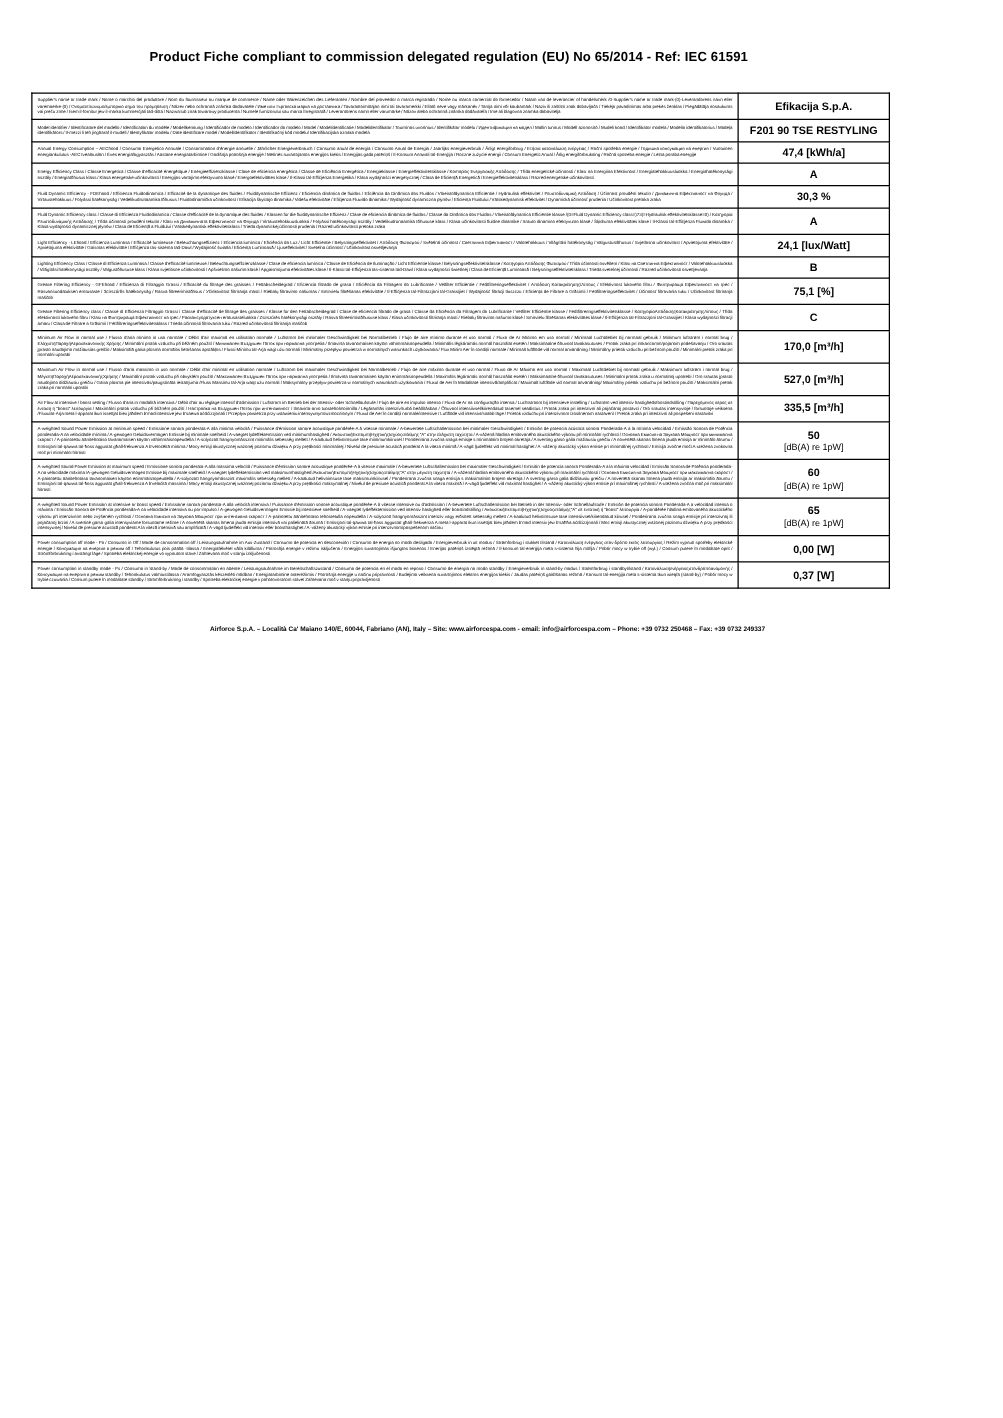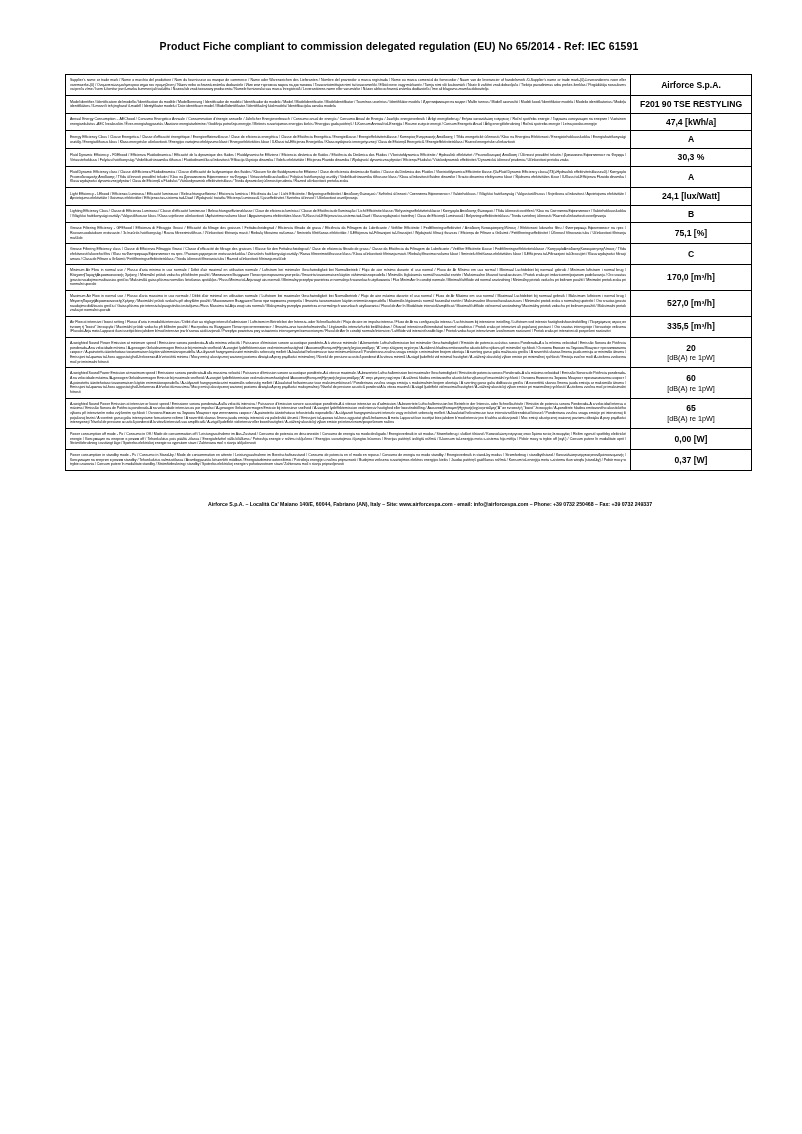--- a/index.html
+++ b/index.html
@@ -13,21 +13,20 @@
     font-family: "Liberation Sans", sans-serif;
     color: #000000;
     -webkit-font-smoothing: antialiased;
   }
   .page {
     position: relative;
     width: 718px;
     min-height: 1134px;
     box-sizing: border-box;
     padding: 28px 0 0 0;
-    margin-left: 40px;
   }
   .doc-title {
     text-align: center;
     font-size: 10.5px;
     font-weight: bold;
     letter-spacing: 0.1px;
     margin: 12px 0 22px 0;
     color: #000;
   }
   .fiche-wrap {
@@ -88,21 +87,21 @@
 
 <div class="page">
 
   <div class="doc-title">Product Fiche compliant to commission delegated regulation (EU) No 65/2014 - Ref: IEC 61591</div>
 
   <div class="fiche-wrap">
     <table class="fiche">
       <tbody>
           <tr>
             <td class="desc">Supplier's name or trade mark / Nome o marchio del produttore / Nom du fournisseur ou marque de commerce / Name oder Warenzeichen des Lieferanten / Nombre del proveedor o marca registrada / Nome ou marca comercial do fornecedor / Naam van de leverancier of handelsmerk /0-Supplier's name or trade mark-(0)-Leverandorens navn eller varemaerke-(0) / Ονοματεπωνυμο/εμπορικο σημα του προμηθευτη / Název nebo ochranná známka dodavatele / Име или търговска марка на доставчика / Tavarantoimittajan nimi tai tavaramerkki / Ellató neve vagy márkanév / Tamja nimi või kaubamärk / Naziv ili zaštitni znak dobavljača / Tiekėjo pavadinimas arba prekės ženklas / Piegādātāja nosaukums vai preču zīme / Isem il-fornitur jew il-marka kummerċjali tad-ditta / Nazwa lub znak towarowy producenta / Numele furnizorului sau marca înregistrată / Leverantörens namn eller varumärke / Názov alebo ochranná známka dodávateľa / Ime ali blagovna znamka dobavitelja</td>
-            <td class="val big">Airforce S.p.A.</td>
+            <td class="val big">Efikacija S.p.A.</td>
           </tr>
           <tr>
             <td class="desc">Model identifier / Identificatore del modello / Identification du modèle / Modellkennung / Identificador de modelo / Identificador do modelo / Model / Modelidentificatie / Modelidentifikator / Tournínos uvorínius / Identifikátor modelu / Идентификация на модел / Mallin tunnus / Modell azonosító / Mudeli kood / Identifikator modela / Modelio identifikatorius / Modeļa identifikātors / Il-mezzi li teh jingharaf il-mudell / Identyfikator modelu / Date identificare model / Modellidentifikator / Identifikačný kód modelu/ Identifikacijska oznaka modela</td>
             <td class="val big">F201 90 TSE RESTYLING</td>
           </tr>
           <tr>
             <td class="desc">Annual Energy Consumption – AEChood / Consumo Energetico Annuale / Consommation d'énergie annuelle / Jährlicher Energieverbrauch / Consumo anual de energía / Consumo Anual de Energia / Jaarlijks energieverbruik / Årligt energiforbrug / Ετήσια κατανάλωση ενέργειας / Roční spotřeba energie / Годишна консумация на енергия / Vuotuinen energiankulutus -AEC Ivealouslön / Éves energiafogyasztás / Aastane energiatarbimine / Godišnja potrošnja energije / Metinės suvartojamos energijos kiekis / Energijas gada patēriņš / Il-Konsum Annwali tal-Enerġija / Roczne zużycie energii / Consum Energetic Anual / Årlig energiförbrukning / Ročná spotreba energie / Letna poraba energije</td>
             <td class="val big">47,4 [kWh/a]</td>
           </tr>
           <tr>
@@ -141,21 +140,21 @@
             <td class="desc">Maximum Air Flow in normal use / Flusso d'aria massimo in uso normale / Débit d'air minimal en utilisation normale / Luftstrom bei maximaler Geschwindigkeit bei Normalbetrieb / Flujo de aire máximo durante el uso normal / Fluxo de Ar Máximo em uso normal / Maximaal Luchtdebiet bij normaal gebruik / Maksimum luftstrøm i normal brug / ΜέγιστηΠαροχήΑέρασεκανονικήςΧρήσης / Maximální prūtok vzduchu při obvyklém použití / Максимален Въздушен Поток при нормална употреба / Ilmavirta tavanomaisen käytön enimmäisnopeudella / Maximális légáramás normál használat esetén / Maksimaalne õhuvool tavakasutuses / Minimalni protok zraka u normalnoj upotrebi / Oro srautas jprasto naudojimo didžiausiu greičiu / Gaisa plūsma pie intensivās/paugstināta iestatījuma /Fluss Massimu tal-Arja waqt użu normali / Maksymalny przepływ powietrza w normalnych warunkach użytkowania / Fluxul de Aer în Modalitate intensivă/amplificat / Maximalt luftflöde vid normal användning/ Maximálny prietok vzduchu pri bežnom použití / Maksimalni pretok zraka pri normalni uporabi</td>
             <td class="val big">527,0 [m³/h]</td>
           </tr>
           <tr>
             <td class="desc">Air Flow at intensive / boost setting / Flusso d'aria in modalità intensiva / Débit d'air au réglage intensif d'admission / Luftstrom im Betrieb bei der Intensiv- oder Schnellaufstufe / Flujo de aire en impulso intenso / Fluxo de Ar na configuração intensa / Luchtstroom bij intensieve instelling / Luftstrøm ved intensiv hastighedsfoostindstilling / Παρεχόμενος αερας σε ένταση ή "boost" λειτουργία / Maximální prūtok vzduchu při blížném použití / Настройка на Въздушен Поток при интензивност / Ilmavirta-arvo tuosteholmoinnilla / Légáramlás intenzív/turbó beállításban / Õhuvool intensiivsel/kiirendatud tasemel seadistus / Protok zraka pri intenzivni ali pojačanoj postavci / Oro srautas intensyvioje / forsuotoje veiksena /Fluxulat-Arja meta l-apparat ikun issettjat biex jaħdem b'mod intensive jew b'saewa aċdċizzjonali / Przepływ powietrza przy ustawieniu intensywnym/wzmocnionym / Fluxul de Aer în condiții normale/intensive / Luftflöde vid intensivt/snabb läge / Prietok vzduchu pri intenzívnom /zosilnenom nastavení / Pretok zraka pri intenzivni ali pospešeni nastavitvi</td>
             <td class="val big">335,5 [m³/h]</td>
           </tr>
           <tr>
             <td class="desc">A-weighted Sound Power Emission at minimum speed / Emissione sonora ponderata-A alla minima velocità / Puissance d'émission sonore acoustique pondérée-A à vitesse minimale / A-bewertete Luftschallemission bei minimaler Geschwindigkeit / Emisión de potencia acústica sonora Ponderada-A a la mínima velocidad / Emissão Sonora de Potência ponderada-A na velocidade mínima / A-gewogen Geluidsvermogen Emissie bij minimale snelheid / A-vaegtet lydeffektemission ved minimumhastighed / ΑκουστικήΕκπομπήΗχητικήςΙσχύοςστάθμης "A" στην ελáχιστη ταχύτητα / A-vážená hladina emitovaného akustického výkonu při minimální rychlosti / Основна Емисия на Звукова Мощност при минимална скорост / A-painotettu äänitehotaso tavanomaisen käytön vähimmäisnopeudella / A-súlyozott hangnyomásszint minimális sebesség mellett / A-kaalutud helivoimsuse tase miinimumkiirusel / Ponderirana zvučna snaga emisije s minimalnim brojem okretaja / A sverting garso galia mažiausiu greičiu / A novertētā skanas līmena jauda emisija ar minimālo ātrumu / Emissjoni tal-qawwa tal-ħoss aggustat għall-frekwenza A b'vetoċēitā minima / Mocy emisji akustycznej ważonej poziomu dźwięku A przy prędkości minimalnej / Nivelul de presiune acustică ponderat A la viteza minimă / A-vägd ljudeffekt vid minimal hastighet / A -vážený akustický výkon emisie pri minimálnej rychlosti / Emisija zvočne moči A-utežena zvokovna moč pri minimalni hitrosti</td>
             <td class="val big">
-              <span class="valline">20</span>
+              <span class="valline">50</span>
               <span class="unit">[dB(A) re 1pW]</span>
             </td>
           </tr>
           <tr>
             <td class="desc">A-weighted Sound Power Emission at maximum speed / Emissione sonora ponderata-A alla massima velocità / Puissance d'émission sonore acoustique pondérée-A à vitesse maximale / A-bewertete Luftschallemission bei maximaler Geschwindigkeit / Emisión de potencia sonora Ponderada-A a la máxima velocidad / Emissão Sonora de Potência ponderada-A na velocidade máxima /A-gewogen Geluidsvermogen Emissie bij maximale snelheid / A-vaegtet lydeffektemission ved maksimumhastighed /ΑκουστικήΕκπομπήΗχητικήςΙσχύοςστάθμης"A" στην μέγιστη ταχύτητα / A-vážená hladina emitovaného akustického výkonu při maximální rychlosti / Основна Емисия на Звукова Мощност при максимална скорост / A-painotettu äänitehotaso tavanomaisen käytön enimmäisnopeudella / A-súlyozott hangnyomásszint maximális sebesség mellett / A-kaalutud helivoimsuse tase maksimumkiirusel / Ponderirana zvučna snaga emisija s maksimalnim brojem okretaja / A sverting garso galia didžiausiu greičiu / A novertētā skanas līmena jauda emisija ar maksimālo ātrumu / Emissjoni tal-qawwa tal-ħoss aggustat għall-frekwenza A b'veloċitā massima / Mocy emisji akustycznej ważonej poziomu dźwięku A przy prędkości maksymalnej / Nivelul de presiune acustică ponderat A la viteza maximă / A-vägd ljudeffekt vid maximal hastighet / A -vážený akustický výkon emisie pri maximálnej rychlosti / A-utežena zvočna moč pri maksimalni hitrosti</td>
             <td class="val big">
               <span class="valline">60</span>
               <span class="unit">[dB(A) re 1pW]</span>
             </td>
           </tr>

